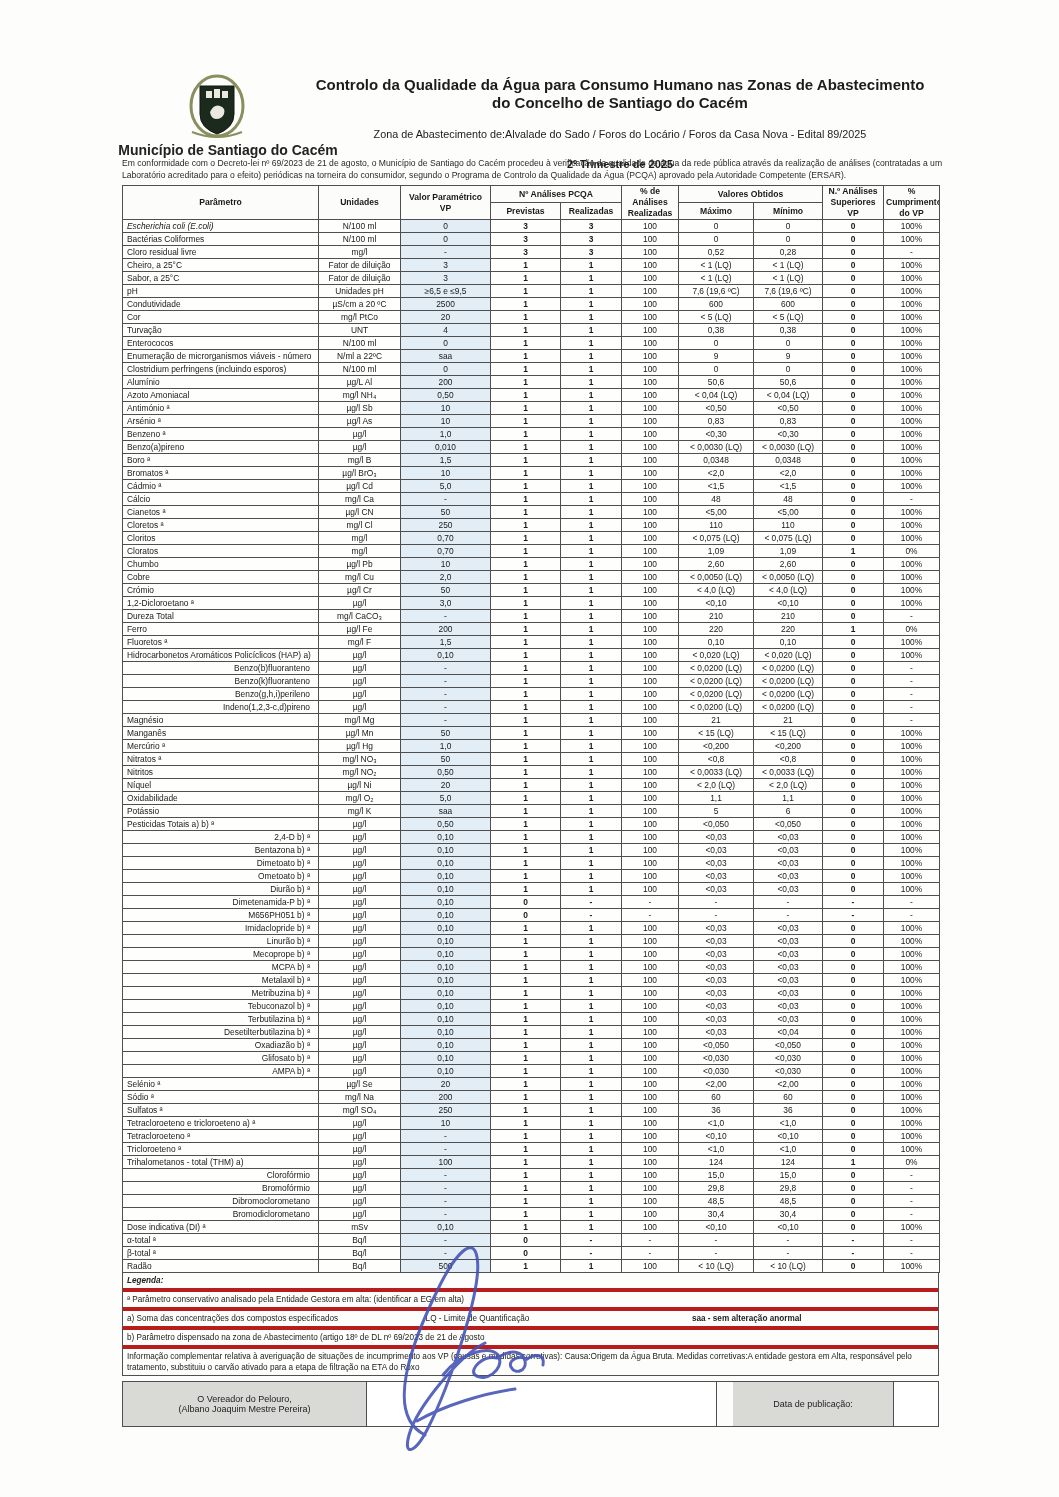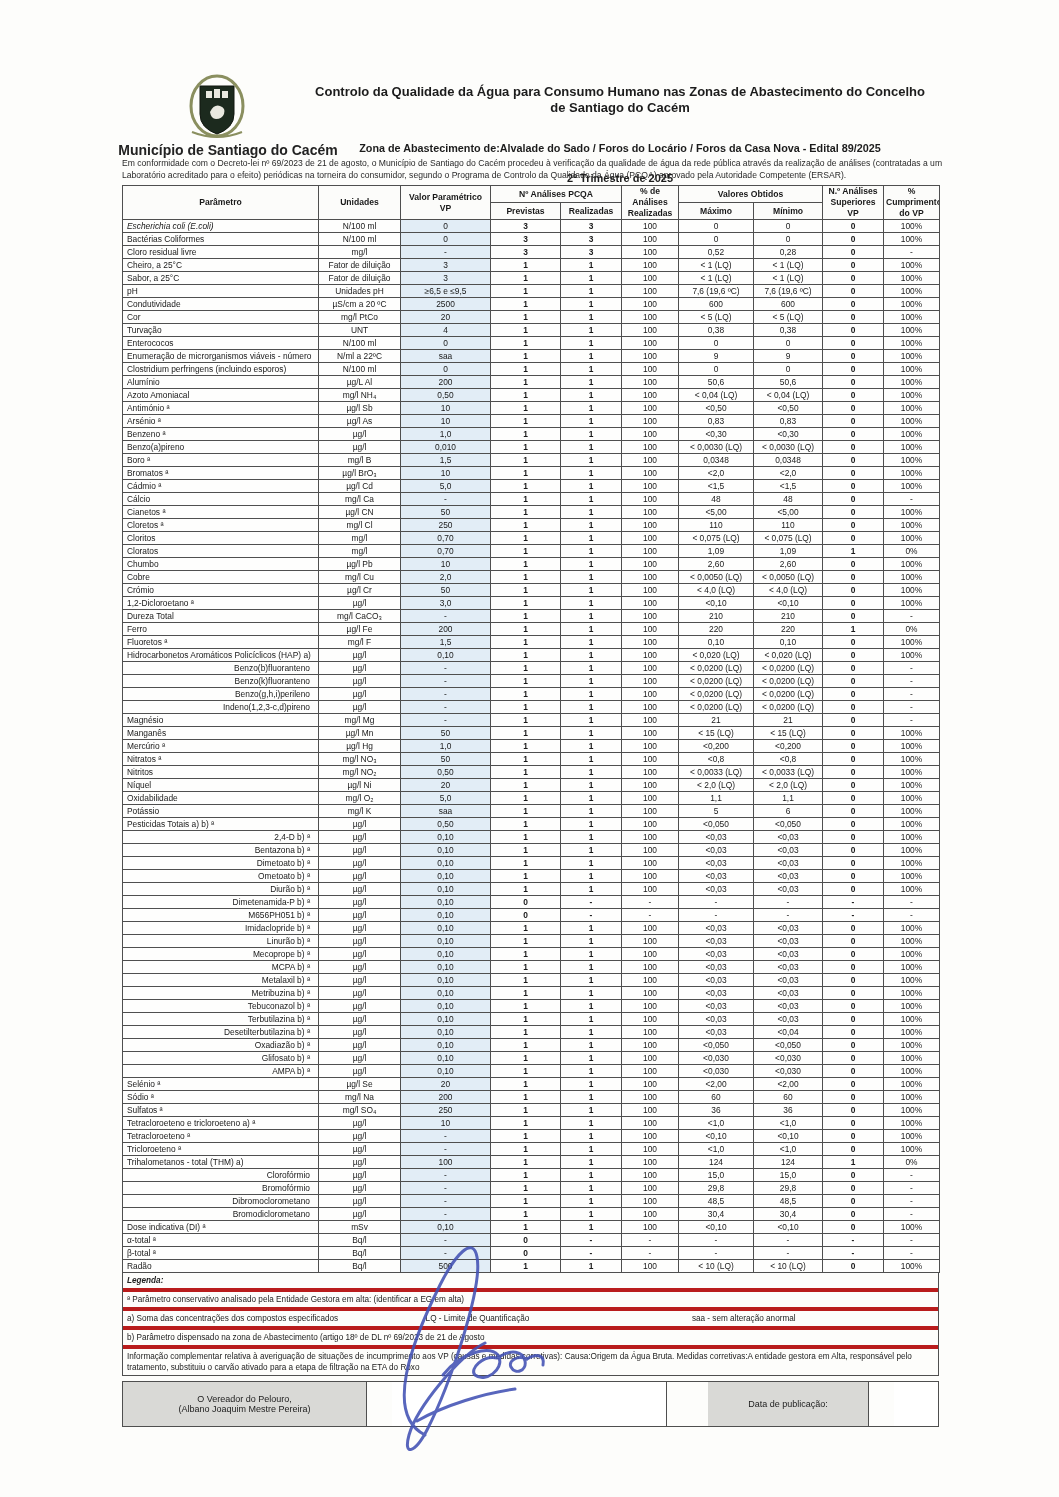--- a/index.html
+++ b/index.html
@@ -4,22 +4,22 @@
 <style>
   html,body{margin:0;padding:0;}
   body{background:#ffffff;font-family:"Liberation Sans",sans-serif;color:#1c1c1c;}
   .page{position:relative;width:1059px;height:1497px;background:#fdfdfb;overflow:hidden;}
 
   
   .logo{position:absolute;left:188px;top:74px;width:58px;height:68px;}
   .muni-name{position:absolute;left:118px;top:142px;width:220px;text-align:center;
              font-size:14px;font-weight:bold;color:#222;}
   .titles{position:absolute;left:310px;top:76px;width:620px;text-align:center;}
-  .titles .t1{font-size:13px;font-weight:bold;line-height:1.2;margin-top:8px;}
-  .titles .t2{font-size:10.8px;font-weight:bold;margin-top:27px;}
+  .titles .t1{font-size:15px;font-weight:bold;line-height:1.2;}
+  .titles .t2{font-size:10.8px;font-weight:normal;margin-top:16px;}
   .titles .t3{font-size:11px;font-weight:bold;margin-top:18px;}
   .intro{position:absolute;left:122px;top:157px;width:822px;font-size:8.6px;line-height:12px;
          color:#2a2a2a;text-align:left;}
 
   
   .doc{position:absolute;left:122px;top:185px;width:817px;}
   table.main{border-collapse:collapse;table-layout:fixed;width:817px;}
   table.main th,table.main td{border:1px solid #4f4f4f;overflow:hidden;white-space:nowrap;
          font-size:8.4px;line-height:11px;padding:0 2px;height:12px;text-align:center;color:#191919;}
   table.main th{font-weight:bold;font-size:8.6px;background:#fcfcfa;}
@@ -31,25 +31,25 @@
   table.main tbody td{background:#fefefd;}
   table.main tbody td.vpcell{background:#e2edf6;}
 
   
   .legend{border:1px solid #4f4f4f;border-top:none;width:815px;font-size:8.2px;color:#222;}
   .legend .lrow{border-top:4px solid #b91c1c;padding:2px 4px;line-height:11px;}
   .legend .lrow.first{border-top:none;font-style:italic;}
   .legend .multi{display:flex;}
   .legend .multi .c1{width:37%;}
   .legend .multi .c2{width:33%;}
-  .legend .multi .c3{width:30%;}
+  .legend .multi .c3{width:30%;font-weight:bold;}
   .legend .info{line-height:11px;white-space:normal;}
 
   
-  .footer{display:flex;margin-top:5px;border:1px solid #4f4f4f;height:44px;width:815px;gap:25px;}
+  .footer{display:flex;margin-top:5px;border:1px solid #4f4f4f;height:44px;width:815px;}
   .footer .cell{border-right:1px solid #4f4f4f;display:flex;flex-direction:column;
                 align-items:center;justify-content:center;font-size:9px;}
   .footer .gray{background:#d9d9d6;}
   .footer .c1{width:243px;}
   .footer .c2{flex:1;background:#fff;}
   .footer .c3{width:160px;margin-left:16px;}
   .footer .c4{width:44px;border-right:none;background:#fff;}
 
   .signature{position:absolute;left:365px;top:1225px;width:210px;height:250px;z-index:6;
              pointer-events:none;}

